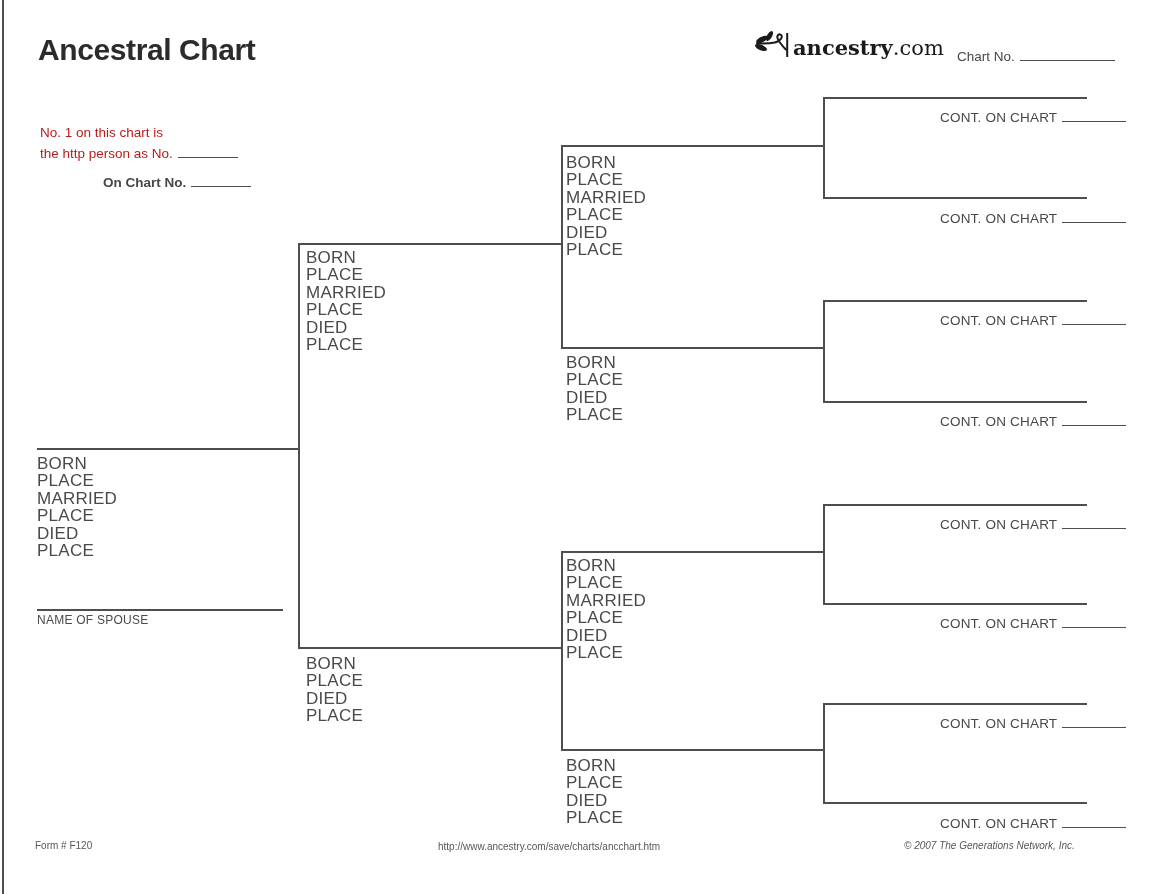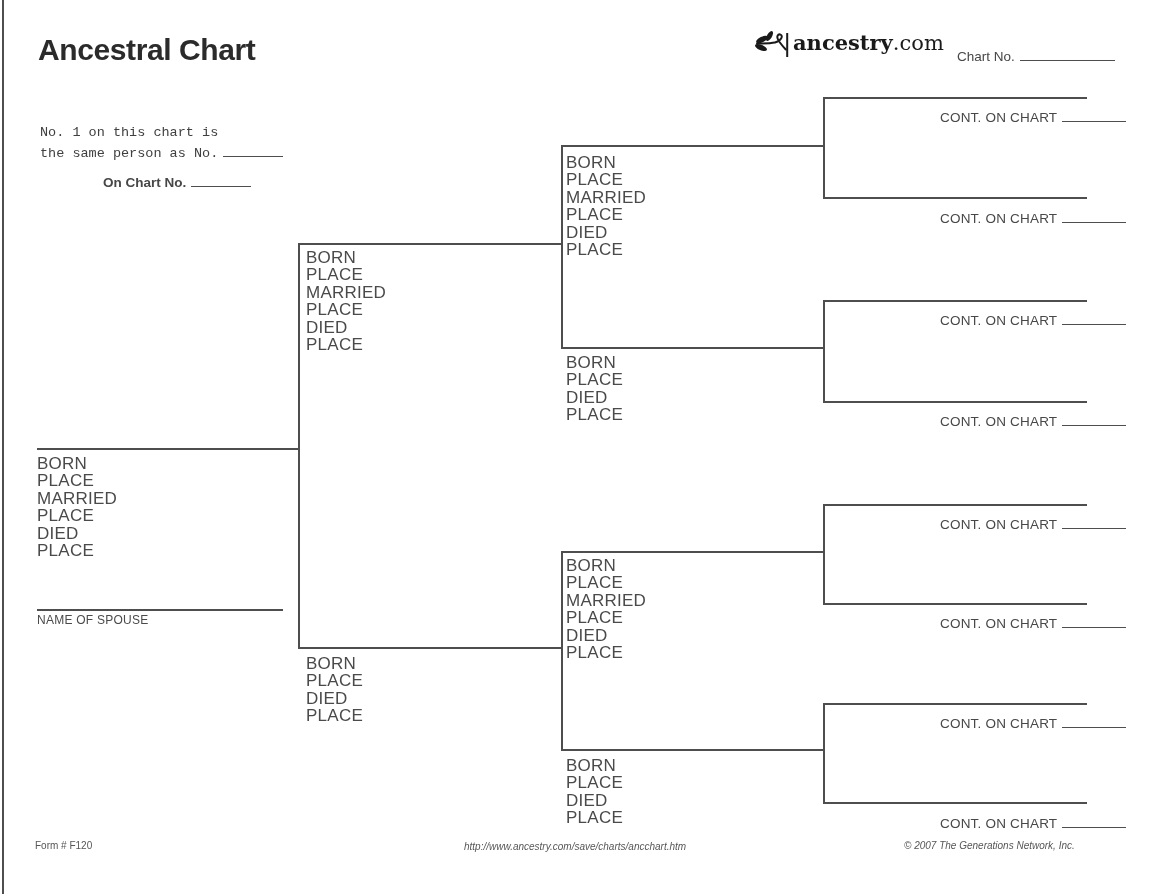--- a/index.html
+++ b/index.html
@@ -7,25 +7,25 @@
     position:relative;width:1147px;height:894px;background:#ffffff;
     font-family:"Liberation Sans",sans-serif;color:#4a4a4a;overflow:hidden;
   }
   .hline,.vline{position:absolute;background:#4e4e4e;}
   .hline{height:1.5px;}
   .vline{width:1.5px;}
   .page-title{
     position:absolute;left:38px;top:33px;font-size:30px;font-weight:700;
     color:#2b2b2b;letter-spacing:-0.4px;line-height:1.1;
   }
-  .logo{position:absolute;left:754px;top:30px;display:flex;align-items:flex-start;}
+  .logo{position:absolute;left:754px;top:30px;display:flex;align-items:flex-end;}
   .brand{font-family:"DejaVu Serif",serif;font-size:21px;color:#1a1a1a;margin-left:3px;white-space:nowrap;}
   .brand .b{font-weight:700;}
   .chart-no{position:absolute;left:957px;top:47px;font-size:13.5px;white-space:nowrap;color:#474747;}
-  .note{position:absolute;left:40px;top:122px;font-size:13.5px;line-height:21px;color:#404040;white-space:nowrap;font-family:Liberation Mono, monospace;}
+  .note{position:absolute;left:40px;top:122px;font-size:13.5px;line-height:21px;color:#b91c1c;white-space:nowrap;}
   .note-onchart{position:absolute;left:103px;top:173px;font-size:13.5px;color:#474747;white-space:nowrap;font-weight:bold;}
   .blank{display:inline-block;border-bottom:1.3px solid #4e4e4e;height:13px;margin-left:5px;vertical-align:baseline;}
   .blank.w60{width:60px;}
   .blank.w64{width:64px;}
   .blank.w95{width:95px;}
   .fields{position:absolute;font-size:17px;line-height:17.4px;letter-spacing:0.25px;color:#4a4a4a;white-space:nowrap;}
   .fields span{display:block;}
   .spouse-label{position:absolute;left:37px;top:613px;font-size:12px;letter-spacing:0.25px;color:#4a4a4a;}
   .cont{position:absolute;left:940px;font-size:13.5px;letter-spacing:0.2px;color:#484848;white-space:nowrap;}
   .footer{position:absolute;font-size:10px;color:#565656;white-space:nowrap;}
@@ -49,21 +49,21 @@
       <path d="M3 13.5 C 10 13.5 16 13.5 21 12.5 C 27 11.2 29.5 6 26.5 4.6 C 24 3.6 22.4 6.4 24 9.4 C 26 13.4 29 16.5 31.8 19.5" stroke="#1a1a1a" stroke-width="2" fill="none" stroke-linecap="round"></path>
       <rect x="32.2" y="3" width="2" height="24" fill="#1a1a1a"></rect>
     </svg>
     <span class="brand"><span class="b">ancestry</span><span>.com</span></span>
   </div>
 
   <div class="chart-no"><span>Chart No.</span><span class="blank w95"></span></div>
 
   <div class="note">
     <span>No. 1 on this chart is</span><br>
-    <span>the same person as No.</span><span class="blank w60"></span>
+    <span>the http person as No.</span><span class="blank w60"></span>
   </div>
   <div class="note-onchart"><span>On Chart No.</span><span class="blank w60"></span></div>
 
   <div class="hline" style="left:37px;top:448px;width:262px;"></div>
   <div class="fields" style="left:37px;top:455px;">
     <span>BORN</span>
     <span>PLACE</span>
     <span>MARRIED</span>
     <span>PLACE</span>
     <span>DIED</span>
@@ -144,16 +144,16 @@
   <div class="cont" style="top:515px;"><span>CONT. ON CHART</span><span class="blank w64"></span></div>
   <div class="cont" style="top:614px;"><span>CONT. ON CHART</span><span class="blank w64"></span></div>
 
   <div class="vline" style="left:823px;top:703px;height:100px;"></div>
   <div class="hline" style="left:823px;top:703px;width:264px;"></div>
   <div class="hline" style="left:823px;top:802px;width:264px;"></div>
   <div class="cont" style="top:714px;"><span>CONT. ON CHART</span><span class="blank w64"></span></div>
   <div class="cont" style="top:814px;"><span>CONT. ON CHART</span><span class="blank w64"></span></div>
 
   <div class="footer" style="left:35px;top:840px;">Form # F120</div>
-  <div class="footer" style="left:464px;top:841px;font-style:italic;">http://www.ancestry.com/save/charts/ancchart.htm</div>
+  <div class="footer" style="left:438px;top:841px;">http://www.ancestry.com/save/charts/ancchart.htm</div>
   <div class="footer" style="left:904px;top:840px;font-style:italic;">© 2007 The Generations Network, Inc.</div>
 
 </div>
 
 </body></html>

